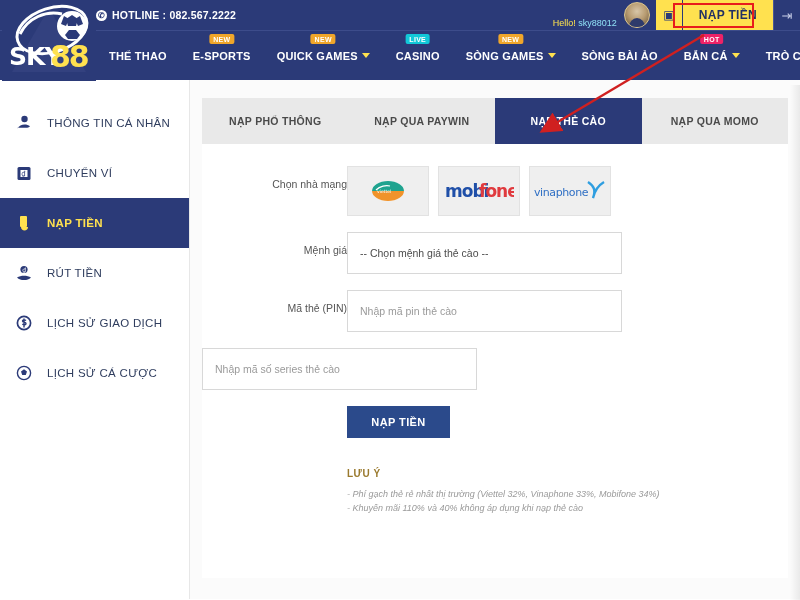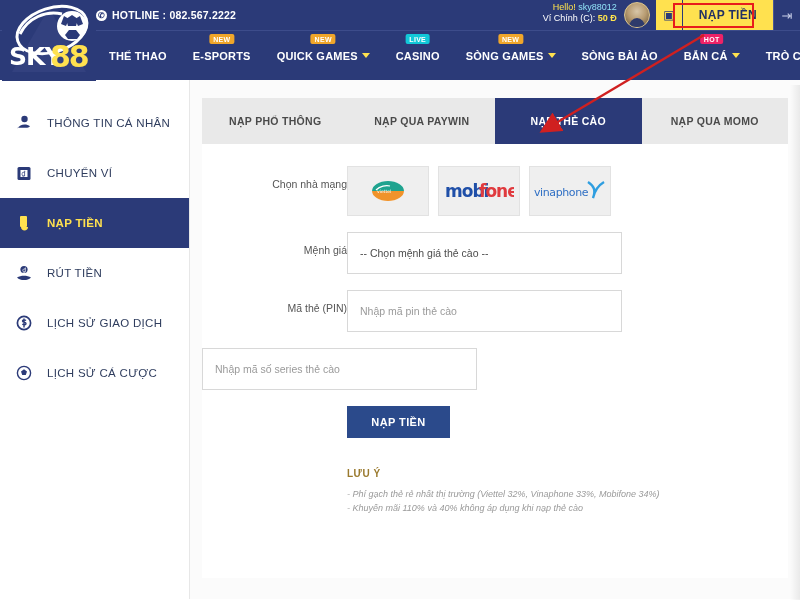--- a/index.html
+++ b/index.html
@@ -47,21 +47,21 @@
   .topbar-right {
     margin-left: auto;
     display: flex;
     align-items: stretch;
     height: 30px;
   }
   .acct {
     text-align: right;
     padding-right: 7px;
     line-height: 1.25;
-    padding-top: 2px;
+    padding-top: 18px;
   }
   .acct-hello {
     font-size: 9px;
     color: #ffe44d;
     white-space: nowrap;
   }
   .acct-hello b { color: #8fe0f5; font-weight: normal; }
   .acct-wallet {
     font-size: 9px;
     color: #ffffff;

